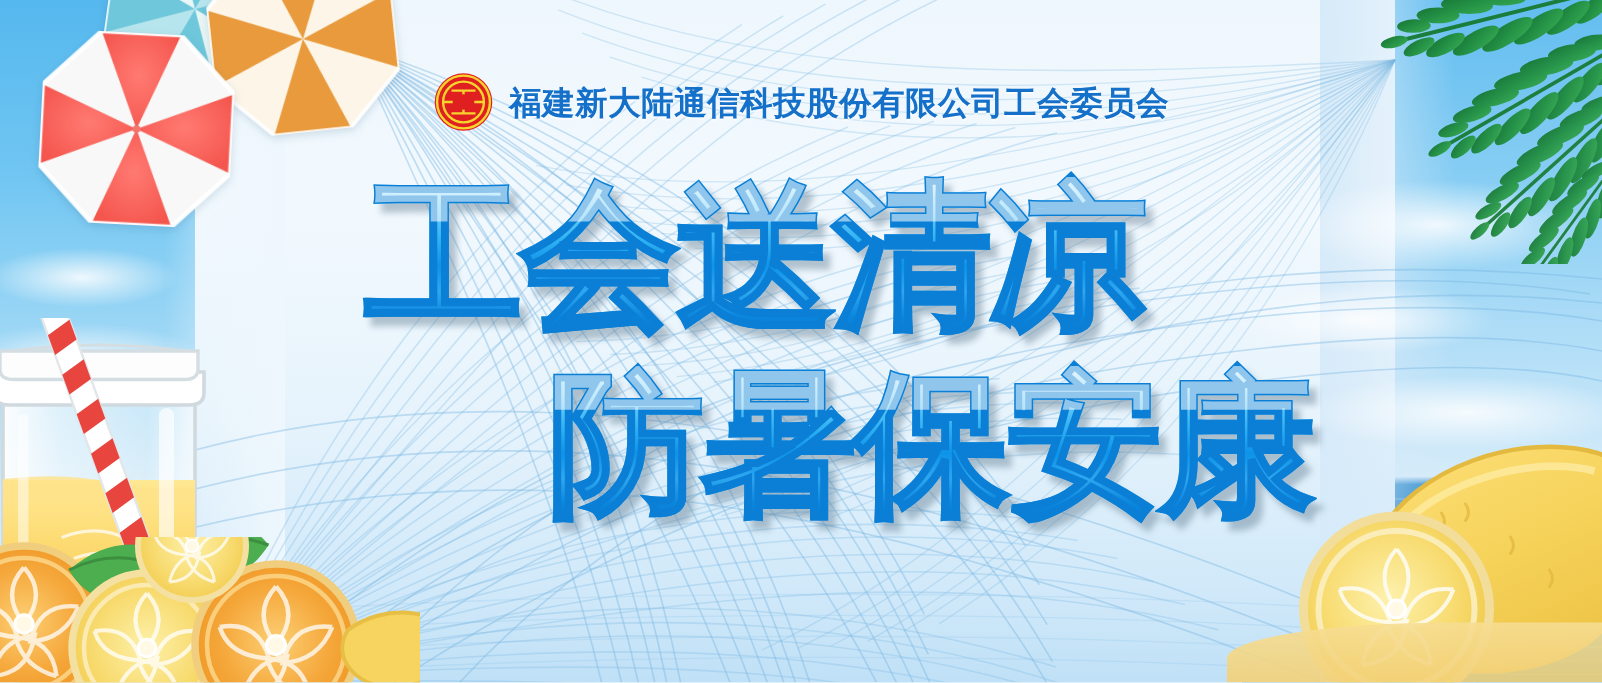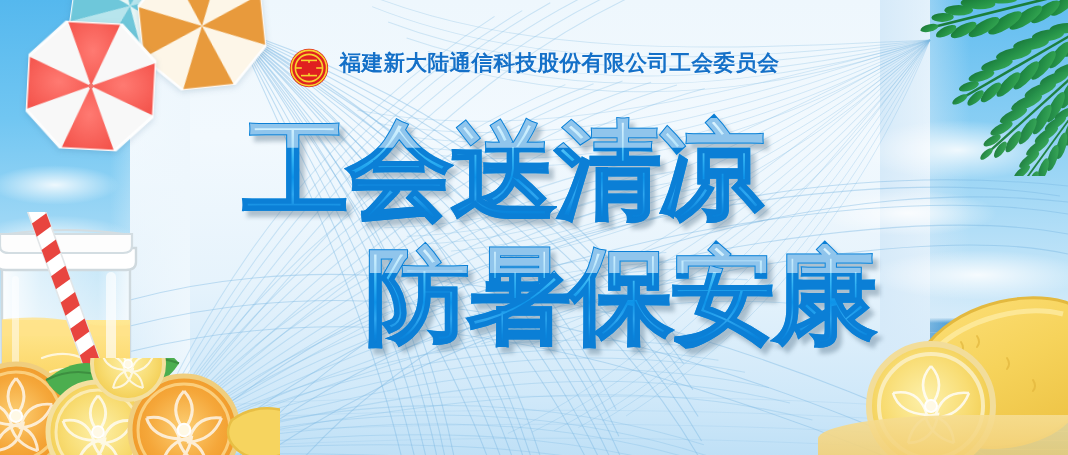--- a/index.html
+++ b/index.html
@@ -78,21 +78,21 @@
   .fronds{ position:absolute; right:-10px; top:-14px; width:210px; height:190px; }
 
   
   .jar-group{ position:absolute; left:-14px; top:212px; width:180px; height:245px; }
   .fruit-left{ position:absolute; left:-20px; top:358px; width:300px; height:100px; }
   .fruit-right{ position:absolute; right:-12px; top:288px; width:215px; height:172px; }
 
   
   .header{
     position:absolute; left:0; top:48px; width:100%;
-    display:flex; justify-content:center; gap:11px;
+    display:flex; align-items:center; justify-content:center; gap:11px;
     z-index:30;
   }
   .union-logo{ width:40px; height:40px; flex:0 0 auto; }
   .org-name{
     font-size:21.5px; font-weight:bold; letter-spacing:.5px;
     color:#1470c8; white-space:nowrap;
     text-shadow:0 1px 0 rgba(255,255,255,.65);
     font-family:"DejaVu Sans","Liberation Sans",sans-serif;
   }
 

